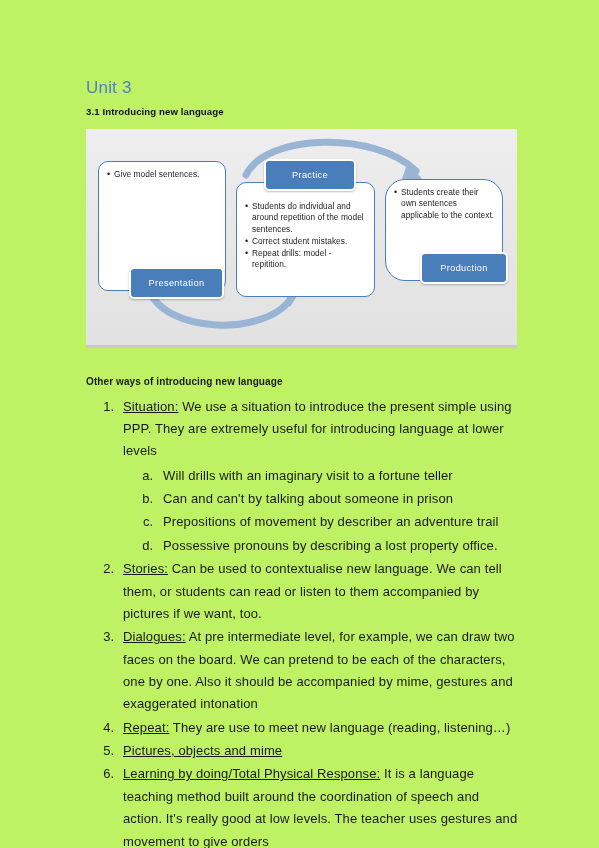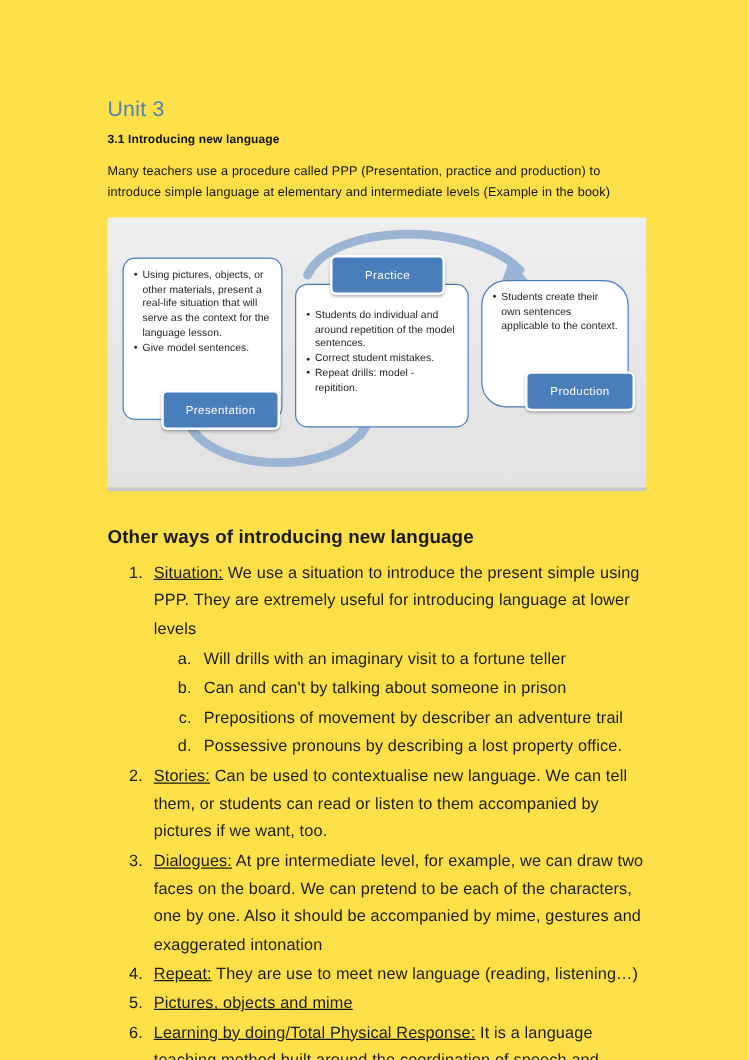--- a/index.html
+++ b/index.html
@@ -13,21 +13,21 @@
     position: relative;
     font-family: "Liberation Sans", sans-serif;
     color: #1a1a1a;
     overflow: hidden;
   }
   .page {
     position: absolute;
     left: 0; top: 0;
     width: 599px;
     height: 848px;
-    background: #fde047;
+    background: #bef264;
   }
   .content {
     position: absolute;
     left: 86px;
     top: 78px;
     width: 432px;
   }
 
   
   .h1 {
@@ -116,21 +116,21 @@
   .tag-presentation  { left: 43px;  top: 138px; width: 95px;  height: 32px; }
 
   .node-practice     { left: 150px; top: 53px;  width: 139px; height: 115px; }
   .tag-practice      { left: 178px; top: 30px;  width: 92px;  height: 32px; }
 
   .node-production   { left: 299px; top: 50px;  width: 118px; height: 102px; border-radius: 20px; }
   .tag-production    { left: 334px; top: 123px; width: 88px;  height: 32px; }
 
   
   .sectionhead {
-    font-size: 15px;
+    font-size: 10px;
     font-weight: bold;
     margin: 28px 0 9px 0;
     letter-spacing: 0.1px;
   }
   ol.lvl1 {
     margin: 0;
     padding-left: 32px;
     font-size: 13px;
     line-height: 1.72;
     letter-spacing: 0.12px;
@@ -146,41 +146,39 @@
   .u { text-decoration: underline; }
 </style>
 </head>
 <body>
 
 <div class="page">
   <div class="content">
 
     <h1 class="h1">Unit 3</h1>
     <div class="h2">3.1 Introducing new language</div>
-    <p class="para">Many teachers use a procedure called PPP (Presentation, practice and production) to introduce simple language at elementary and intermediate levels (Example in the book)</p>
 
     <div class="diagram">
 
       <svg class="arcs" viewBox="0 0 431 216" width="431" height="216" xmlns="http://www.w3.org/2000/svg">
 
         <g>
           <path d="M 160 46 C 180 4, 290 2, 330 42" fill="none" stroke="#9ab4d4" stroke-width="7" stroke-linecap="round"></path>
           <path d="M 322 32 L 336 50 L 316 50 Z" fill="#9ab4d4"></path>
         </g>
 
         <g>
           <path d="M 62 158 C 76 206, 182 208, 206 168" fill="none" stroke="#9ab4d4" stroke-width="7" stroke-linecap="round"></path>
           <path d="M 198 160 L 214 162 L 204 178 Z" fill="#9ab4d4"></path>
         </g>
       </svg>
 
       <div class="node node-presentation">
         <div class="node-body">
           <ul class="blist">
-            <li>Using pictures, objects, or other materials, present a real-life situation that will serve as the context for the language lesson.</li>
             <li>Give model sentences.</li>
           </ul>
         </div>
       </div>
       <div class="tag tag-presentation">Presentation</div>
 
       <div class="node node-practice">
         <div class="node-body" style="padding-top:18px;">
           <ul class="blist">
             <li>Students do individual and around repetition of the model sentences.</li>

